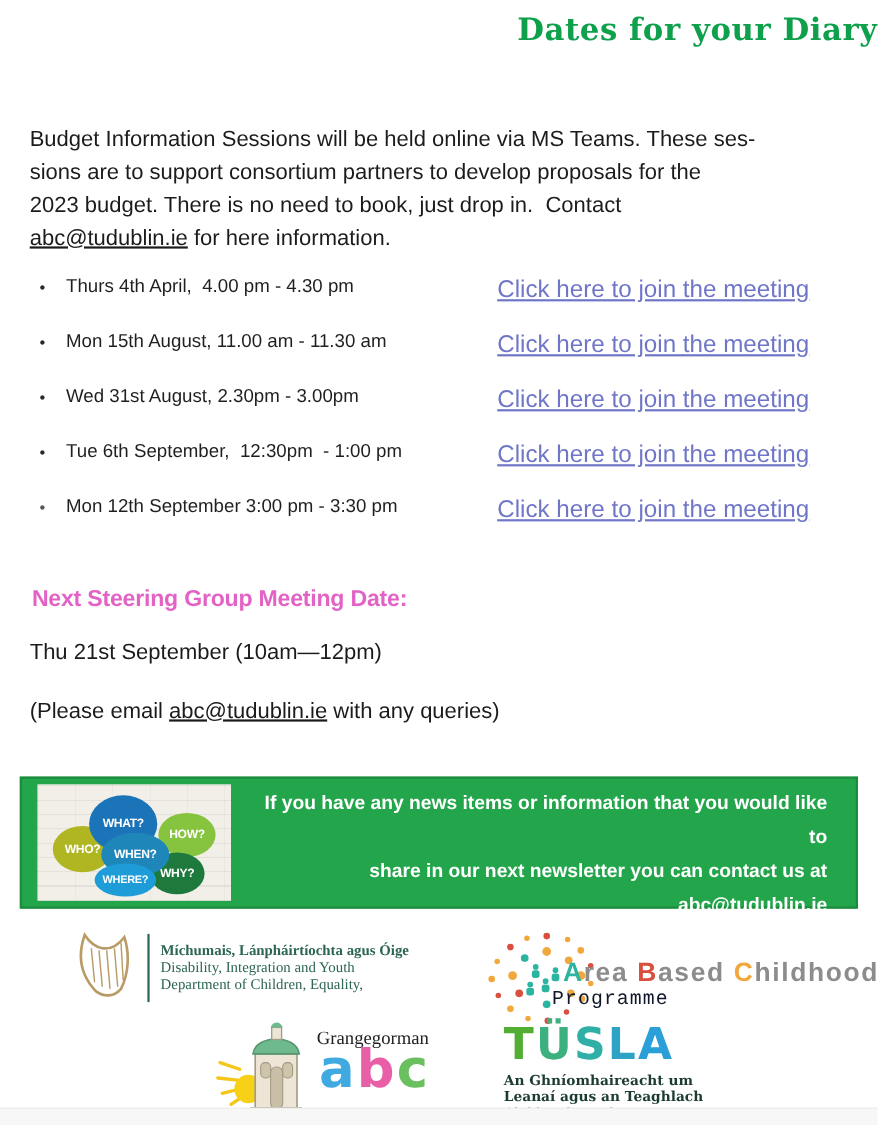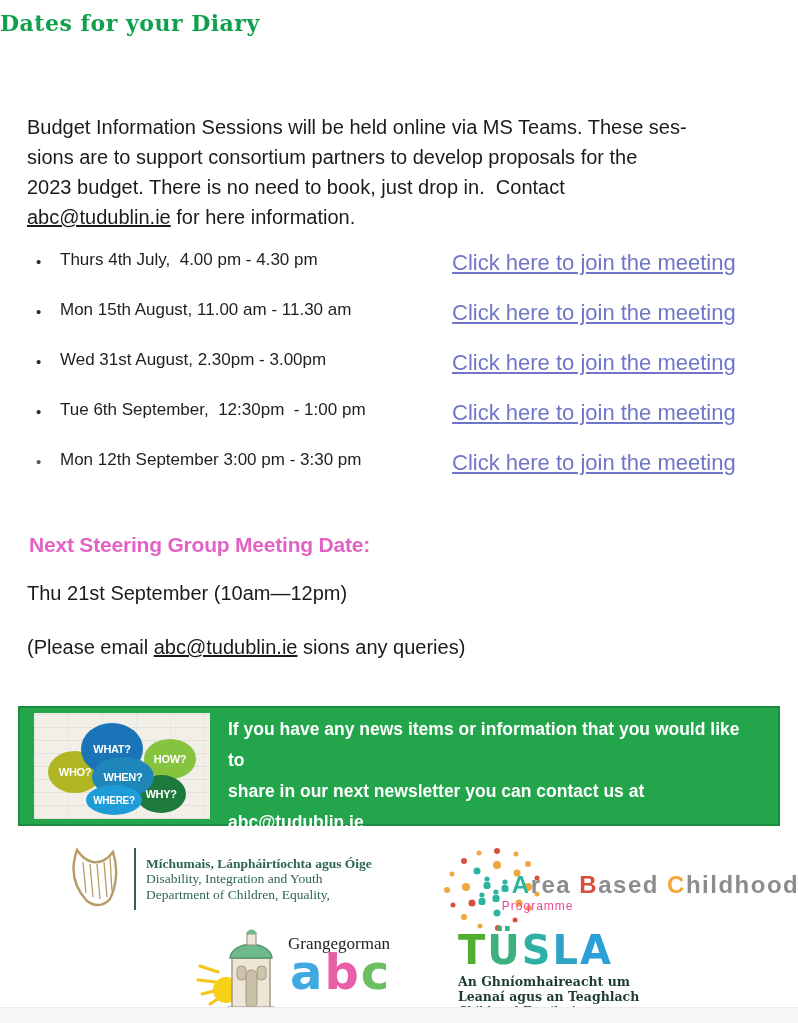--- a/index.html
+++ b/index.html
@@ -9,22 +9,22 @@
     --banner-green:#23A64B;
     --banner-border-green:#1B8C3E;
     --dept-green:#2C6552;
     --tusla-dark:#1C3B32;
   }
   *{box-sizing:border-box;margin:0;padding:0;}
   html,body{width:798px;background:#fff;}
   body{font-family:"Liberation Sans",sans-serif;color:#1b1b1b;}
   .page{position:relative;width:798px;height:1023px;background:#fff;overflow:hidden;}
 
-  .doc-title{position:absolute;top:10px;left:0;width:100%;text-align:left;
-    font-family:"DejaVu Serif",serif;font-weight:bold;font-size:22px;
+  .doc-title{position:absolute;top:10px;left:0;width:100%;text-align:right;
+    font-family:"DejaVu Serif",serif;font-weight:bold;font-size:28px;
     color:var(--title-green);letter-spacing:.5px;}
 
   .pink-heading{position:absolute;left:27px;font-weight:bold;font-size:21px;
     color:var(--heading-pink);letter-spacing:-.2px;}
   .h-budget{top:66px;}
   .h-steering{top:533px;left:29px;}
 
   .intro{position:absolute;top:112px;left:27px;width:752px;font-size:20px;line-height:30px;}
   .intro div{white-space:pre-wrap;}
   .email-link{color:#1b1b1b;text-decoration:underline;cursor:pointer;}
@@ -49,37 +49,37 @@
     background-image:repeating-linear-gradient(0deg,rgba(0,0,0,.06) 0 1px,transparent 1px 13px),
       repeating-linear-gradient(90deg,rgba(0,0,0,.03) 0 1px,transparent 1px 34px);}
   .bubble{position:absolute;border-radius:50%;display:flex;align-items:center;justify-content:center;
     color:#fff;font-weight:bold;font-size:11px;letter-spacing:-.3px;}
   .bb-what {left:47px; top:10px; width:62px;height:52px;background:#1B74B8;z-index:3;}
   .bb-who  {left:14px; top:38px; width:54px;height:42px;background:#AFB622;z-index:2;}
   .bb-when {left:58px; top:44px; width:62px;height:40px;background:#1E86B8;z-index:4;}
   .bb-how  {left:110px;top:26px; width:52px;height:40px;background:#86C440;z-index:2;}
   .bb-where{left:52px; top:72px; width:56px;height:30px;background:#1D9CD8;z-index:5;font-size:10px;}
   .bb-why  {left:102px;top:62px; width:50px;height:38px;background:#1E7A3C;z-index:3;}
-  .banner-text{flex:1;text-align:left;color:#fff;font-weight:bold;font-size:17.5px;
+  .banner-text{flex:1;text-align:right;color:#fff;font-weight:bold;font-size:17.5px;
     line-height:31px;padding:0 26px 0 18px;margin-top:20px;}
   .banner-email{color:#fff;text-decoration:underline;cursor:pointer;}
 
   .logos-row1{position:absolute;top:845px;left:0;width:100%;display:flex;align-items:flex-start;}
   .dcediy{display:flex;align-items:center;margin-left:66px;}
   .dcediy .divider{width:2px;height:62px;background:var(--dept-green);margin:0 10px 0 12px;}
   .dept-text{font-family:"Liberation Serif",serif;font-size:13.5px;line-height:15.5px;
     color:var(--dept-green);}
   .dept-text .ga{font-weight:bold;}
 
   .abcp{position:relative;margin-left:66px;width:330px;height:90px;}
   .abcp svg{position:absolute;left:0;top:-2px;}
   .abcp-title{position:absolute;left:74px;top:26px;font-size:24px;font-weight:bold;
     color:#8C8C8C;letter-spacing:1.5px;white-space:nowrap;}
   .abcp-a{color:#2BB5A0;} .abcp-b{color:#D94F3D;} .abcp-c{color:#F0A73C;}
-  .abcp-sub{position:absolute;left:64px;top:54px;font-size:12px;color:#ec4899;letter-spacing:1px;}
+  .abcp-sub{position:absolute;left:64px;top:54px;font-size:18px;color:#0f172a;letter-spacing:1px;font-family:Liberation Mono, monospace;}
 
   .logos-row2{position:absolute;top:928px;left:0;width:100%;display:flex;align-items:flex-start;}
   .gg{position:relative;margin-left:196px;width:232px;height:86px;}
   .gg svg{position:absolute;left:0;top:0;}
   .gg-name{position:absolute;left:92px;top:6px;font-family:"Liberation Serif",serif;
     font-size:17px;color:#222;}
   .gg-abc{position:absolute;left:94px;top:16px;font-size:48px;font-weight:bold;
     font-family:"DejaVu Sans",sans-serif;letter-spacing:2px;}
   .gg-a{color:#3FA9E0;} .gg-b{color:#E85FA8;} .gg-c{color:#6ABF5E;}
 
@@ -105,21 +105,21 @@
   <div class="intro">
     <div>Budget Information Sessions will be held online via MS Teams. These ses-</div>
     <div>sions are to support consortium partners to develop proposals for the</div>
     <div>2023 budget. There is no need to book, just drop in.  Contact</div>
     <div><a class="email-link">abc@tudublin.ie</a><span> for here information.</span></div>
   </div>
 
   <ul class="sessions">
     <li class="session">
       <span class="bullet"></span>
-      <span class="dt">Thurs 4th July,  4.00 pm - 4.30 pm</span>
+      <span class="dt">Thurs 4th April,  4.00 pm - 4.30 pm</span>
       <a class="join">Click here to join the meeting</a>
     </li>
     <li class="session">
       <span class="bullet"></span>
       <span class="dt">Mon 15th August, 11.00 am - 11.30 am</span>
       <a class="join">Click here to join the meeting</a>
     </li>
     <li class="session">
       <span class="bullet"></span>
       <span class="dt">Wed 31st August, 2.30pm - 3.00pm</span>
@@ -134,21 +134,21 @@
       <span class="bullet"></span>
       <span class="dt">Mon 12th September 3:00 pm - 3:30 pm</span>
       <a class="join">Click here to join the meeting</a>
     </li>
   </ul>
 
   <h2 class="pink-heading h-steering">Next Steering Group Meeting Date:</h2>
 
   <div class="date-line">Thu 21st September (10am—12pm)</div>
 
-  <div class="queries-line"><span>(Please email </span><a class="email-link">abc@tudublin.ie</a><span> sions any queries)</span></div>
+  <div class="queries-line"><span>(Please email </span><a class="email-link">abc@tudublin.ie</a><span> with any queries)</span></div>
 
   <div class="banner">
     <div class="photo">
       <div class="bubble bb-who">WHO?</div>
       <div class="bubble bb-what">WHAT?</div>
       <div class="bubble bb-how">HOW?</div>
       <div class="bubble bb-when">WHEN?</div>
       <div class="bubble bb-why">WHY?</div>
       <div class="bubble bb-where">WHERE?</div>
     </div>

